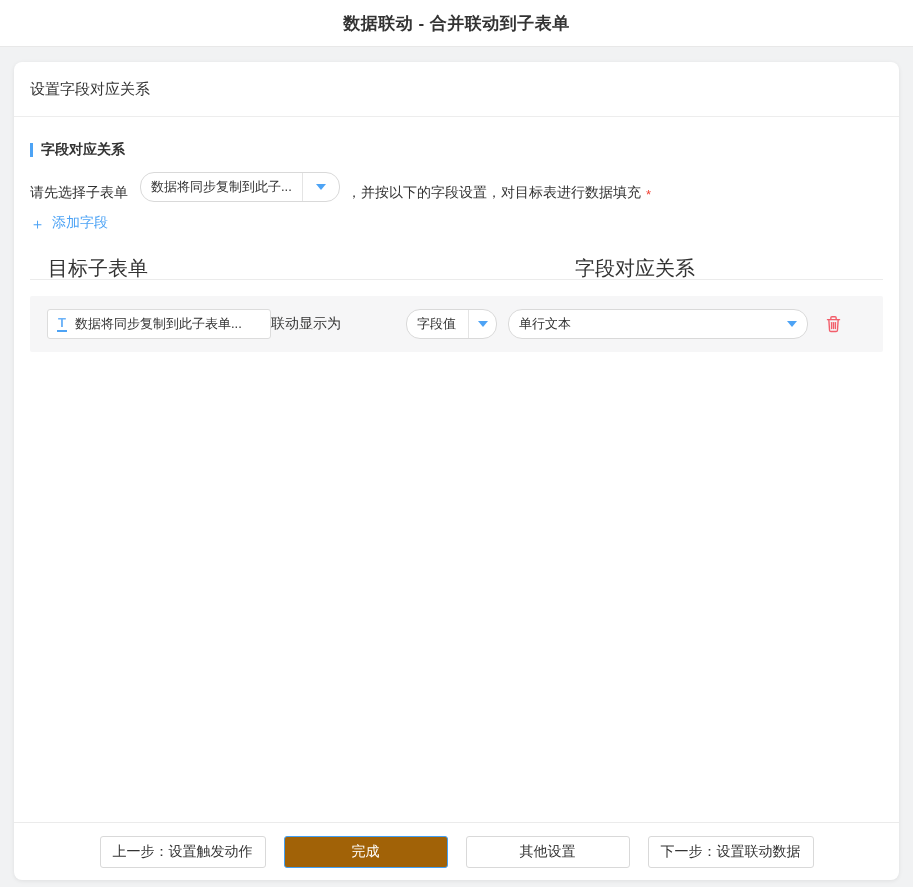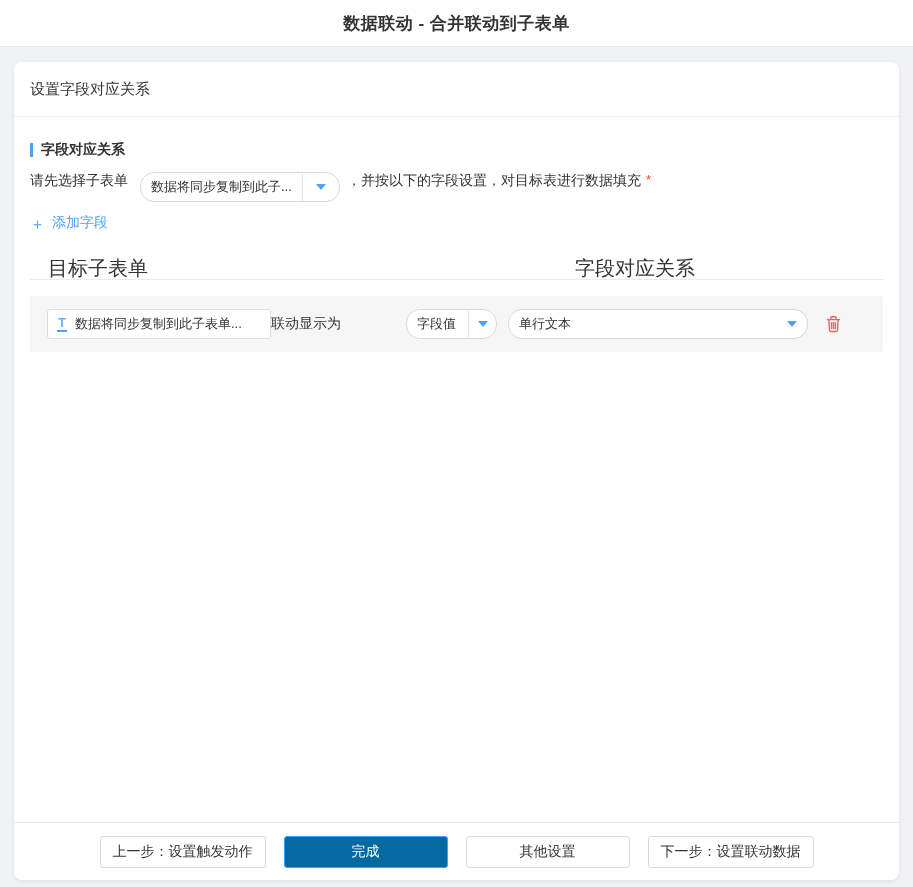--- a/index.html
+++ b/index.html
@@ -29,21 +29,21 @@
   .panel-header {
     height:55px; padding:0 16px; display:flex; align-items:center;
     font-size:15px; color:#333; border-bottom:1px solid #ededed;
   }
   .content { padding:0 16px; position:relative; }
 
   .section-title { margin-top:24px; display:flex; align-items:center; }
   .section-bar { width:3px; height:14px; background:#4da3f5; margin-right:8px; }
   .section-title b { font-size:14px; color:#333; }
 
-  .selector-row { margin-top:13px; display:flex; align-items:flex-start; font-size:14px; color:#333; }
+  .selector-row { margin-top:13px; display:flex; align-items:flex-end; font-size:14px; color:#333; }
 
   .select {
     height:30px; border:1px solid #d9d9d9; border-radius:14px; background:#fff;
     display:flex; align-items:center; cursor:pointer; overflow:hidden;
   }
   .select-value {
     flex:1; padding:0 10px; font-size:13px; color:#333;
     white-space:nowrap; overflow:hidden; text-overflow:clip;
   }
   .caret-box {
@@ -102,21 +102,21 @@
   .footer {
     position:absolute; left:0; right:0; bottom:0; height:58px;
     border-top:1px solid #ebebeb;
     display:flex; align-items:center; justify-content:center; gap:18px;
   }
   .btn {
     height:32px; min-width:164px; padding:0 12px; font-size:14px;
     border:1px solid #d9d9d9; border-radius:3px; background:#fff; color:#333;
     cursor:pointer; font-family:inherit;
   }
-  .btn-primary { background:#0369a1; border-color:#42a0f5; color:#fff; }
+  .btn-primary { background:#a16207; border-color:#42a0f5; color:#fff; }
 </style>
 </head>
 <body>
 
 <div class="page">
 
   <div class="topbar">
     <div class="topbar-title">数据联动 - 合并联动到子表单</div>
   </div>
 

